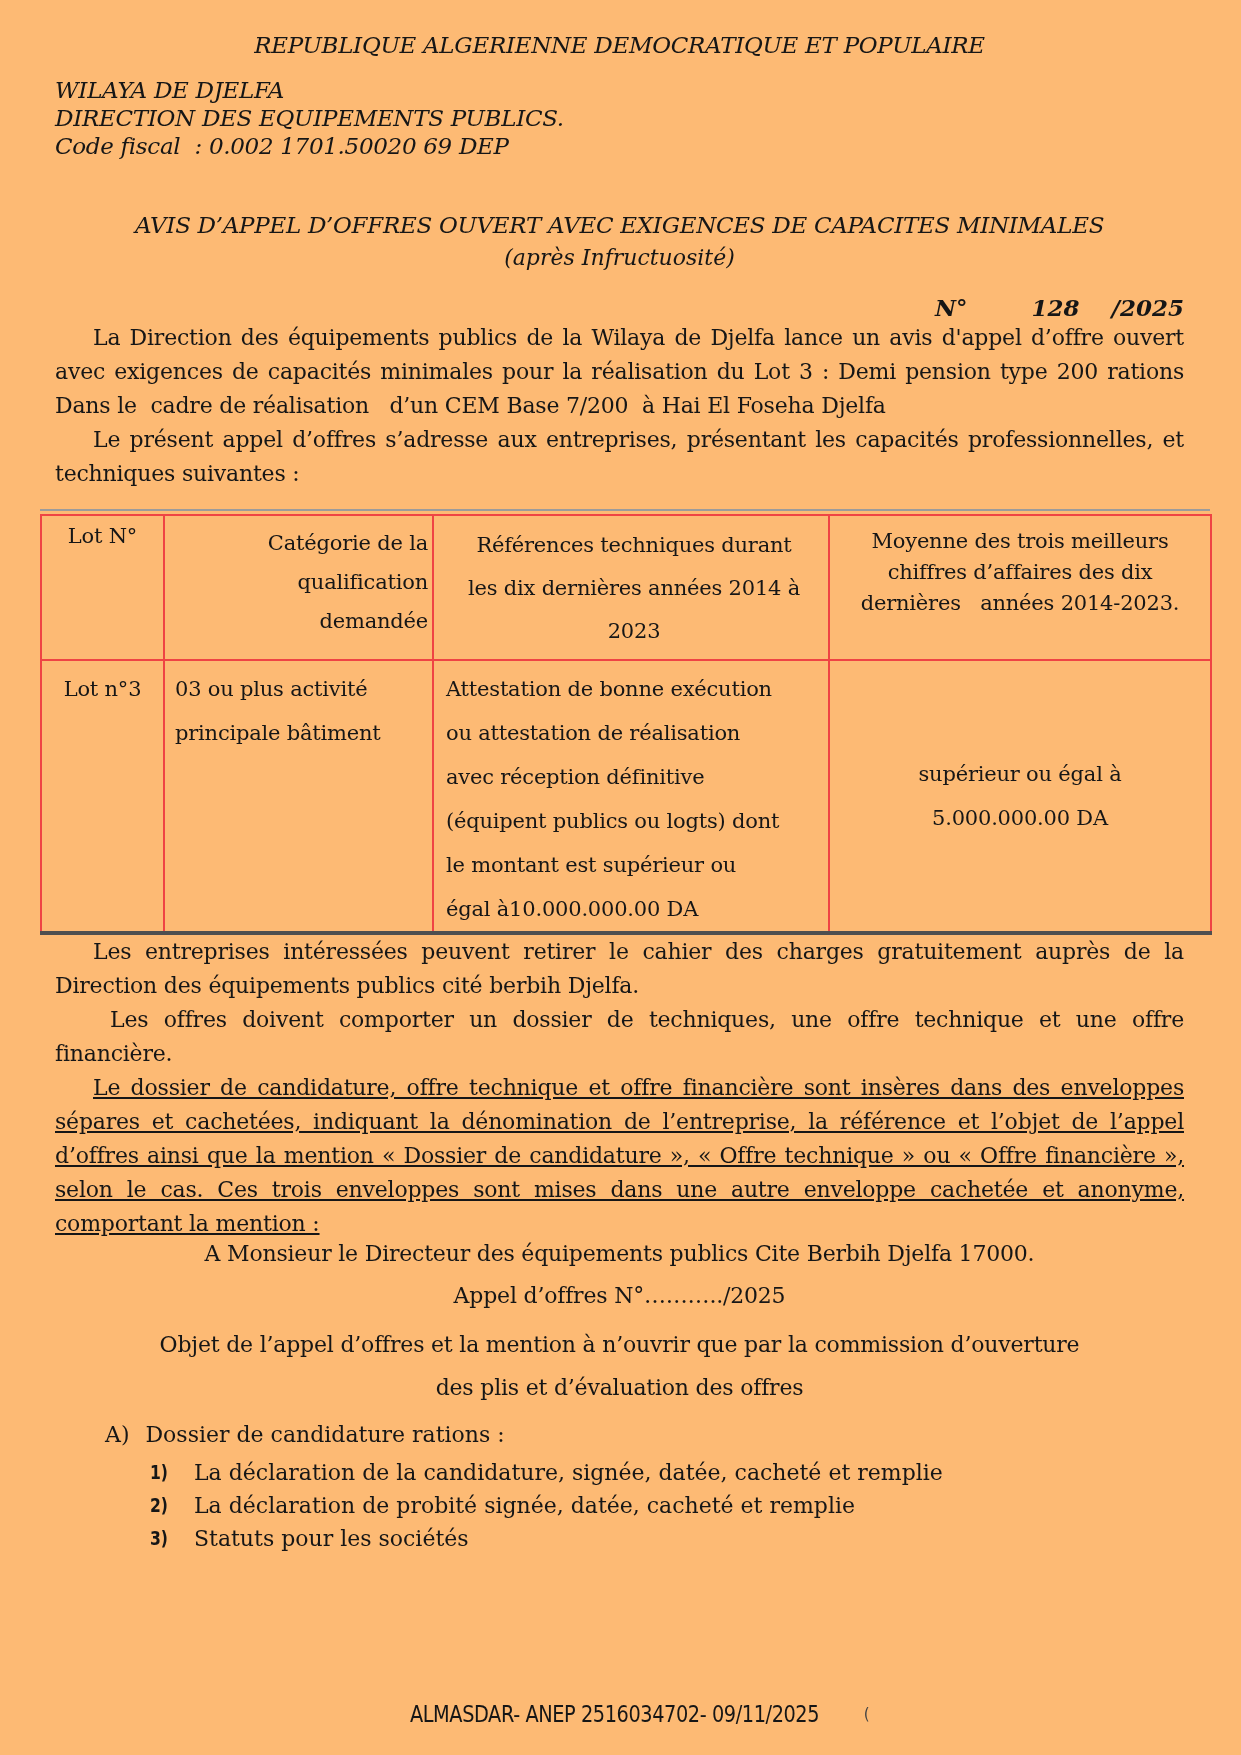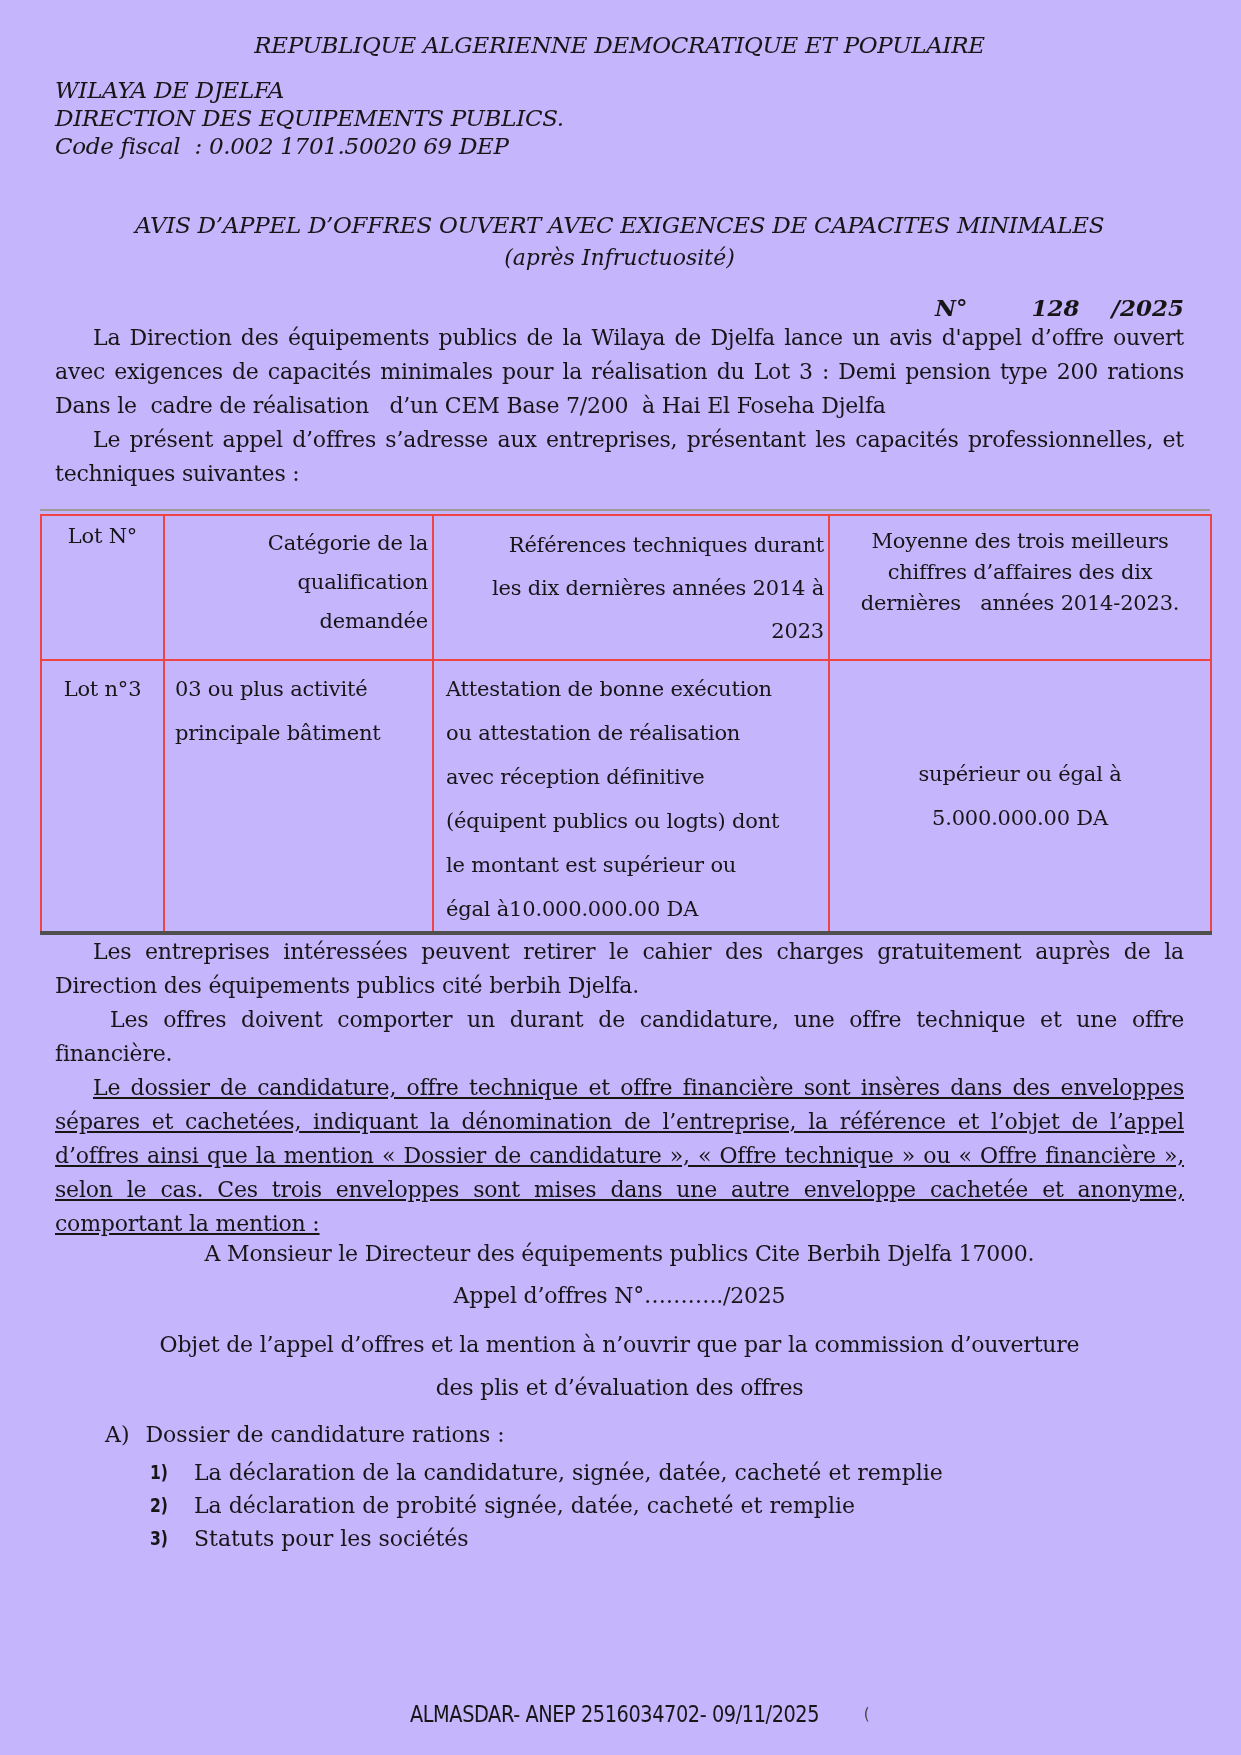--- a/index.html
+++ b/index.html
@@ -1,21 +1,21 @@
 <!DOCTYPE html>
 <html><head>
 <meta charset="utf-8">
 <style>
   html, body { margin: 0; padding: 0; background: #ffffff; }
   .page {
     position: relative;
     width: 1241px;
     height: 1755px;
     box-sizing: border-box;
-    background: #c4b5fd;
+    background: #fdba74;
     color: #161616;
     font-family: "DejaVu Serif", serif;
     padding: 0 57px 0 55px;
     overflow: hidden;
   }
   .rep-title {
     padding-top: 32px;
     text-align: center;
     font-style: italic;
     font-size: 23px;
@@ -86,21 +86,21 @@
     font-size: 21px;
     white-space: pre-wrap;
     letter-spacing: -0.2px;
     box-sizing: border-box;
   }
   tr.hdr { height: 145px; }
   tr.row { height: 262px; }
   th { vertical-align: top; padding: 8px 4px 0 4px; }
   .h1 { text-align: center; }
   .h2 { text-align: right; line-height: 39px; }
-  .h3 { text-align: right; line-height: 43px; padding-left: 10px; }
+  .h3 { text-align: center; line-height: 43px; padding-left: 10px; }
   .h4 { text-align: center; line-height: 31px; padding-top: 10px; }
   .d1 { text-align: center; vertical-align: top; padding-top: 6px; line-height: 44px; }
   .d2 { text-align: left; vertical-align: top; padding: 6px 4px 0 10px; line-height: 44px; }
   .d3 { text-align: left; vertical-align: top; padding: 6px 2px 0 12px; line-height: 44px; }
   .d4 { text-align: center; vertical-align: middle; line-height: 44px; }
 
   .center-line { text-align: center; font-size: 22px; letter-spacing: -0.2px; }
   .address { }
   .appel { margin-top: 17px; }
   .objet { margin-top: 15px; line-height: 43px; white-space: pre-line; }
@@ -202,21 +202,21 @@
 (équipent publics ou logts) dont
 le montant est supérieur ou
 égal à10.000.000.00 DA</td>
       <td class="d4">supérieur ou égal à
 5.000.000.00 DA</td>
     </tr>
   </tbody>
     </table>
 
   <p class="body p3">Les entreprises intéressées peuvent retirer le cahier des charges gratuitement auprès de la Direction des équipements publics cité berbih Djelfa.</p>
-  <p class="body p4">Les offres doivent comporter un durant de candidature, une offre technique et une offre financière.</p>
+  <p class="body p4">Les offres doivent comporter un dossier de techniques, une offre technique et une offre financière.</p>
   <p class="body p5">Le dossier de candidature, offre technique et offre financière sont insères dans des enveloppes sépares et cachetées, indiquant la dénomination de l’entreprise, la référence et l’objet de l’appel d’offres ainsi que la mention « Dossier de candidature », « Offre technique » ou « Offre financière », selon le cas. Ces trois enveloppes sont mises dans une autre enveloppe cachetée et anonyme, comportant la mention :</p>
 
   <div class="center-line address">A Monsieur le Directeur des équipements publics Cite Berbih Djelfa 17000.</div>
   <div class="center-line appel">Appel d’offres N°………../2025</div>
   <div class="center-line objet">Objet de l’appel d’offres et la mention à n’ouvrir que par la commission d’ouverture
 des plis et d’évaluation des offres</div>
 
   <div class="section-a">
     <span>A)</span>
     <span>Dossier de candidature rations :</span>

